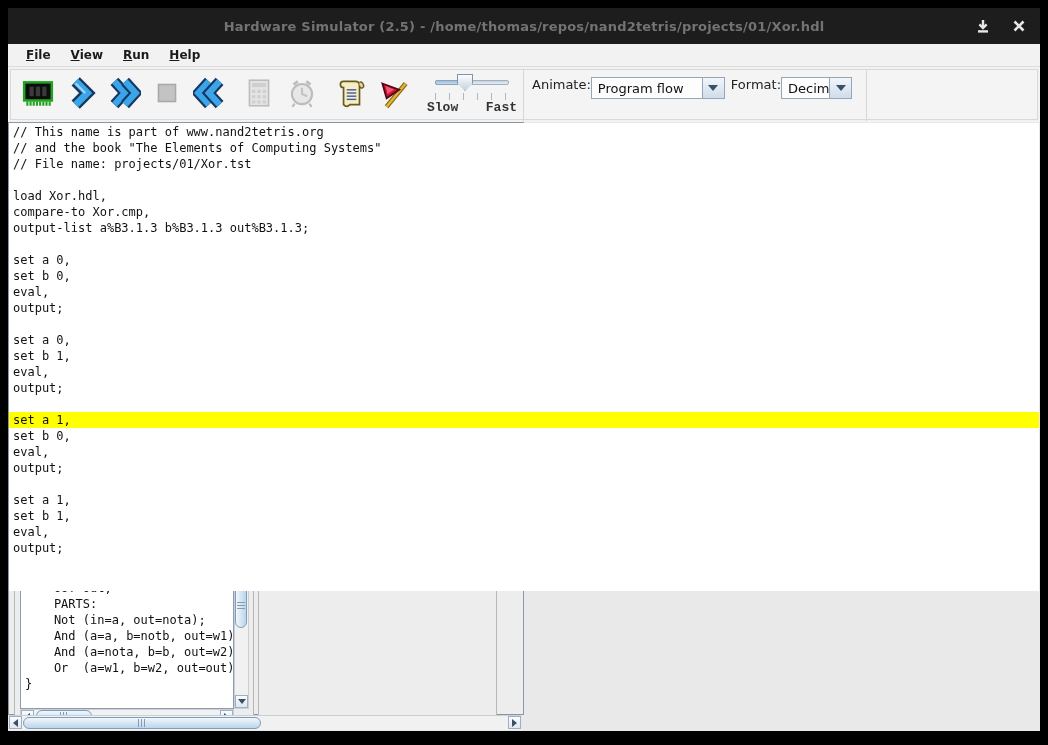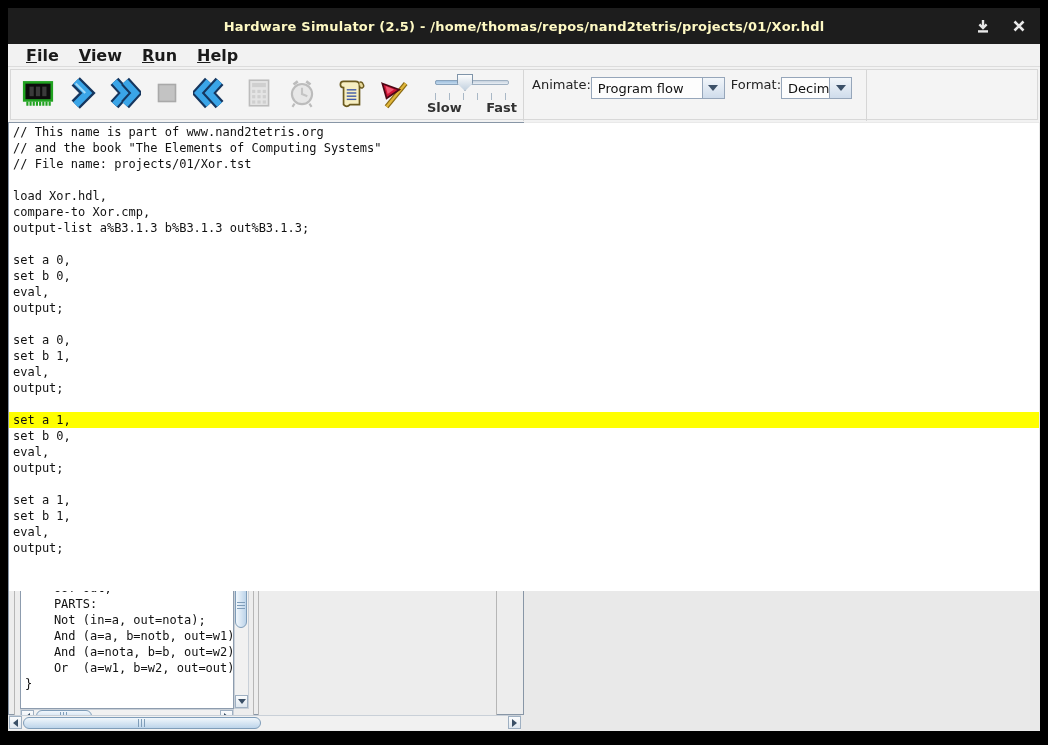--- a/index.html
+++ b/index.html
@@ -2,40 +2,40 @@
 <html><head>
 <meta charset="utf-8">
 <style>
   * { box-sizing: border-box; margin: 0; padding: 0; }
   html,body { width:1048px; height:745px; background:#000; font-family:"DejaVu Sans","Liberation Sans",sans-serif; }
   .window { position:relative; width:1048px; height:745px; background:#000; overflow:hidden; }
 
   
   .titlebar { position:absolute; left:8px; top:8px; width:1032px; height:36px; background:#1d1d1d;
               display:flex; align-items:center; justify-content:center; }
-  .title-text { color:#fef9c3; font-size:13px; font-weight:bold; letter-spacing:.2px; }
+  .title-text { color:#737373; font-size:13px; font-weight:bold; letter-spacing:.2px; }
   .title-controls { position:absolute; right:10px; top:0; height:36px; display:flex; align-items:center; gap:14px; }
   .tc-btn { width:22px; height:22px; display:flex; align-items:center; justify-content:center; }
 
   
   .menubar { position:absolute; left:8px; top:44px; width:1032px; height:23px; background:#f2f2f2;
              border-bottom:1px solid #dcdcdc; display:flex; align-items:center; padding-left:8px; }
-  .menu-item { padding:2px 10px; font-size:16px; color:#1a1a1a; font-weight:bold; }
+  .menu-item { padding:2px 10px; font-size:12px; color:#1a1a1a; font-weight:bold; }
   .menu-item u { text-decoration:underline; }
 
   
   .toolbar { position:absolute; left:8px; top:67px; width:1032px; height:55px; background:#f2f2f2; }
   .toolbar-inner { position:absolute; left:2px; right:2px; top:2px; bottom:2px; border:1px solid #d8d8d8;
                    background:#f4f4f4; display:flex; align-items:flex-start; }
   .tb-btn { width:40px; height:46px; margin-top:2px; margin-left:3px; display:flex; align-items:center; justify-content:center; }
   .tb-btn svg { width:34px; height:34px; }
   .gap-before { margin-left:9px; }
   .first-btn { margin-left:7px; }
 
-  .slider-widget { width:90px; height:50px; margin-left:13px; position:relative; }
+  .slider-widget { width:90px; height:50px; margin-left:13px; position:relative;font-family:Liberation Mono, monospace; }
   .slider-track { position:absolute; left:8px; right:8px; top:10px; height:5px;
                   background:linear-gradient(#c7d2de,#e8eef4); border:1px solid #9fb0c1; border-radius:2px; }
   .slider-fill  { position:absolute; left:8px; top:10px; width:32px; height:5px;
                   background:linear-gradient(#9fc0de,#c4daee); border:1px solid #8aa4bd; border-radius:2px; }
   .slider-thumb { position:absolute; left:30px; top:4px; width:16px; height:17px;
                   background:linear-gradient(#fdfdfd,#c3d2e0); border:1px solid #7f94a9;
                   clip-path:polygon(0 0,100% 0,100% 55%,50% 100%,0 55%); }
   .slider-ticks { position:absolute; left:8px; right:8px; top:23px; height:7px;
                   background:repeating-linear-gradient(90deg,#a9b8c6 0 1px,transparent 1px 14px); }
   .slider-labels { position:absolute; left:0; right:0; top:30px; display:flex; justify-content:space-between; }

